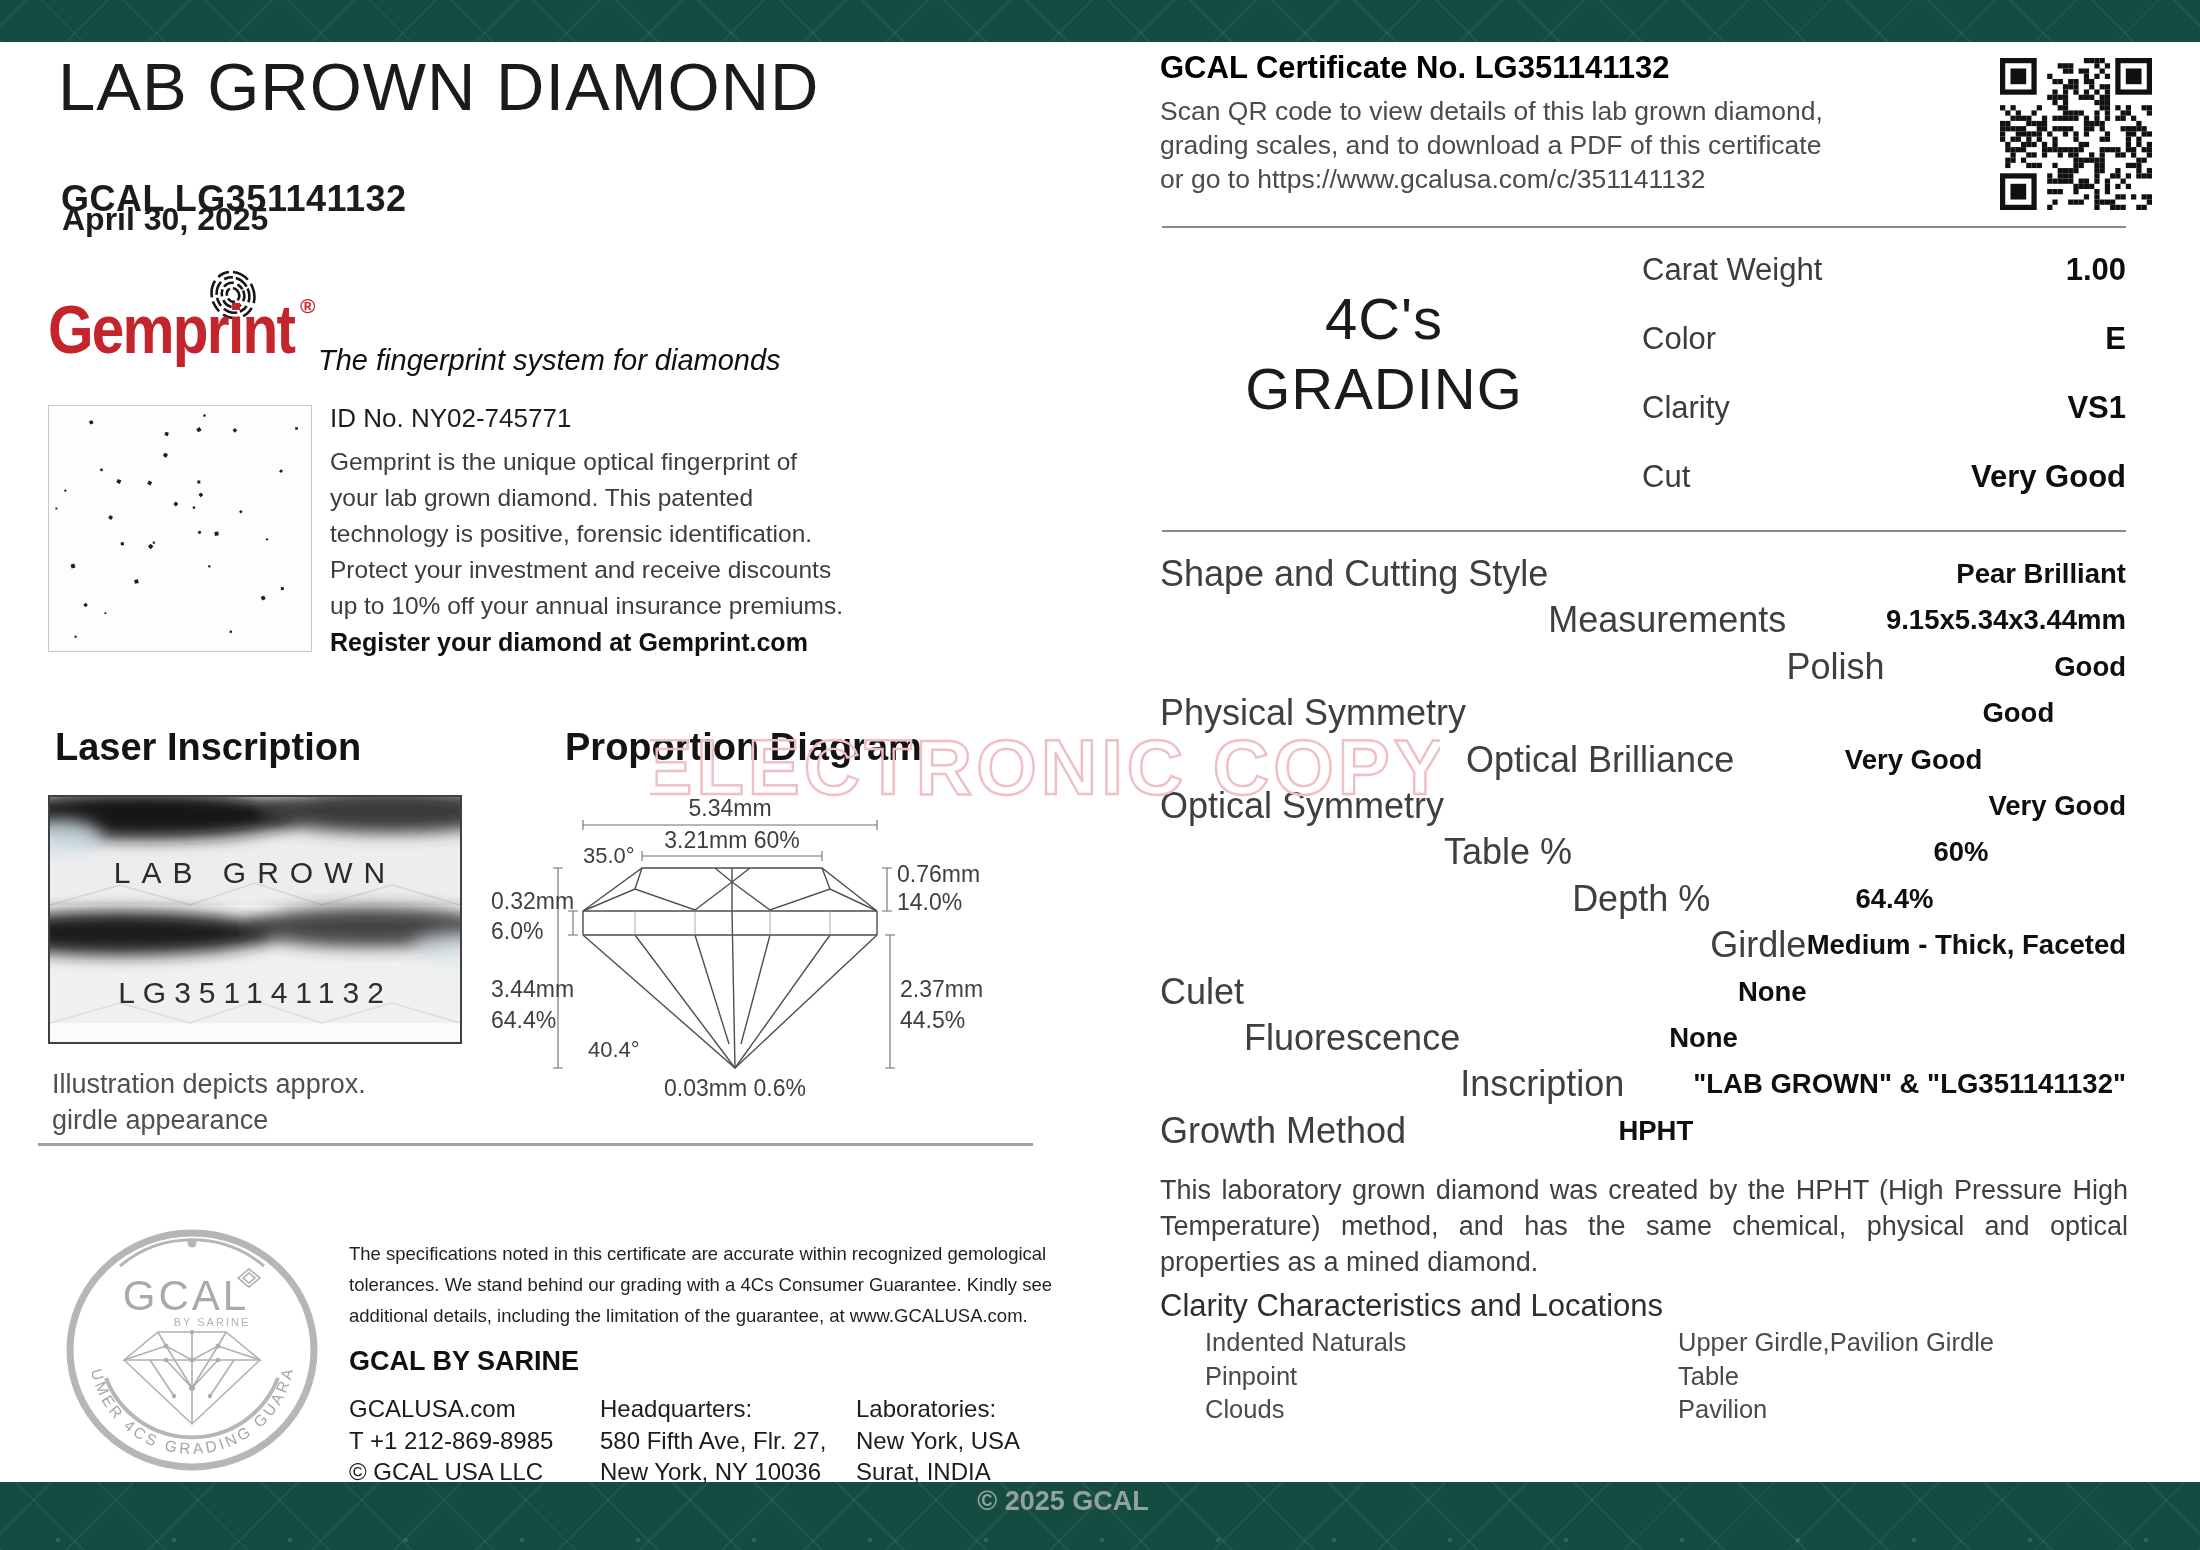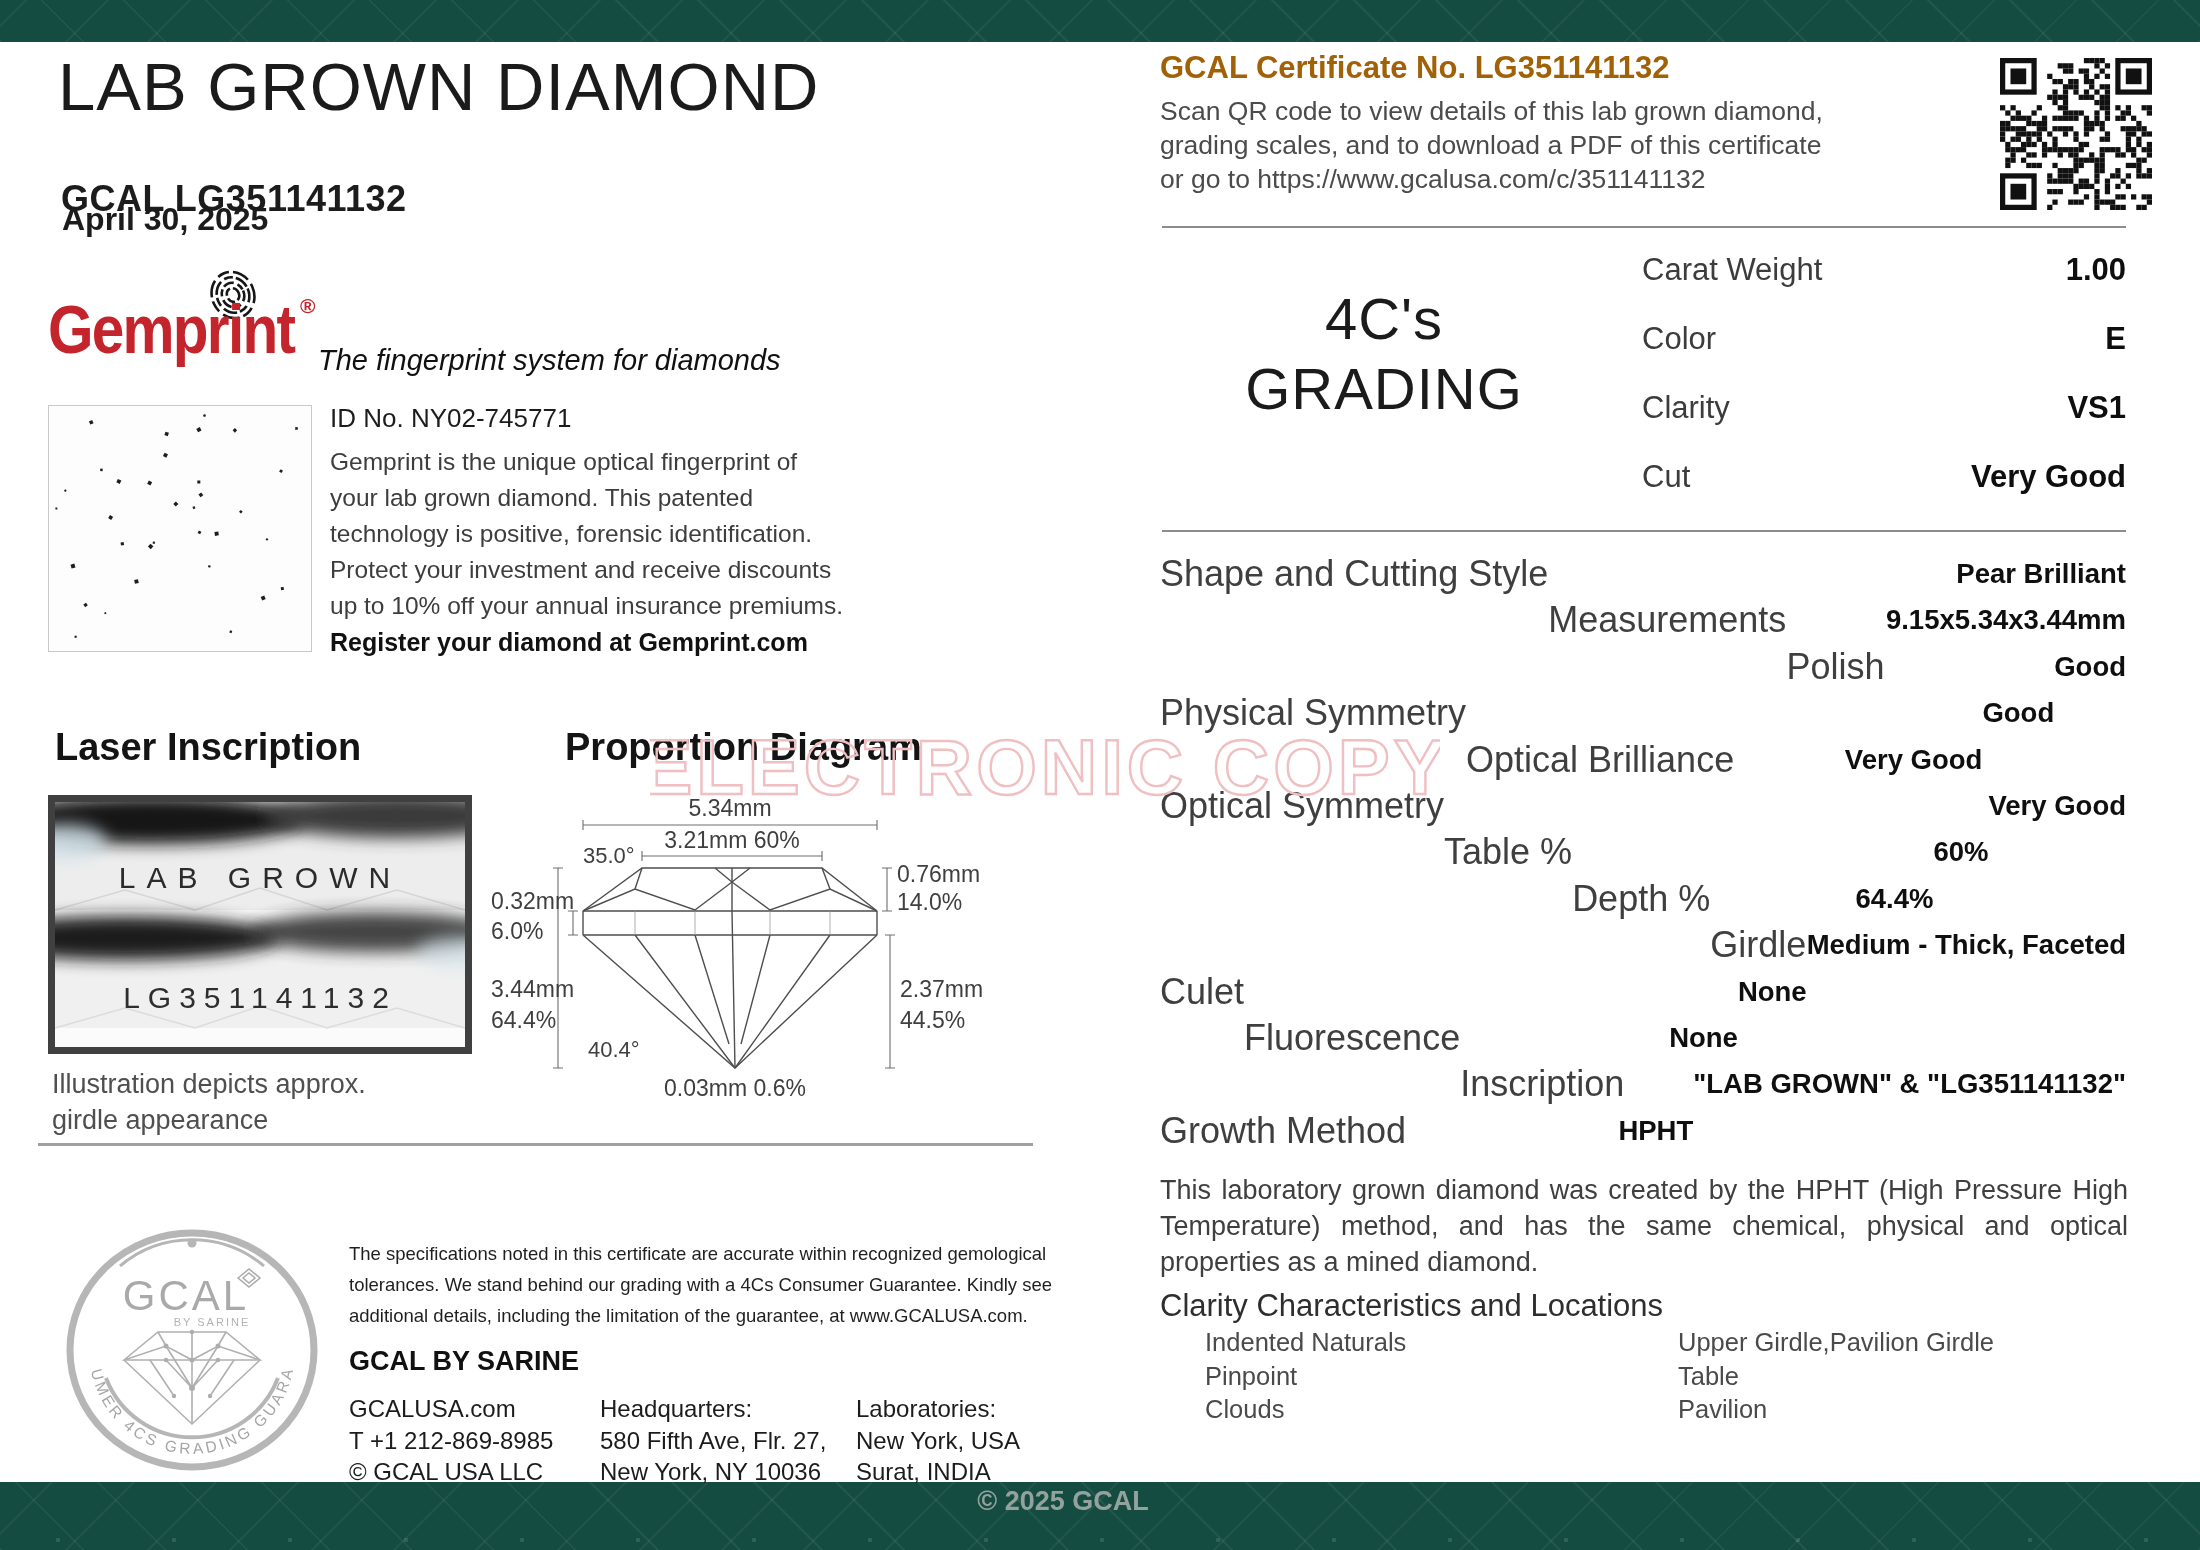--- a/index.html
+++ b/index.html
@@ -27,25 +27,25 @@
   .gp-finger{position:absolute;left:156px;top:0px;}
   .gp-tag{position:absolute;left:270px;top:76px;font-size:29px;font-style:italic;color:#101010;}
   
   .gp-box{left:48px;top:405px;width:262px;height:245px;border:1px solid #c9c9c9;background:#fdfdfd;}
   .gp-info{left:330px;top:403px;width:600px;}
   .gp-id{font-size:26px;font-weight:400;margin-bottom:10px;}
   .gp-line{font-size:24.5px;line-height:36px;color:#3d3d3d;}
   .gp-cta{font-size:25px;font-weight:700;margin-top:4px;color:#111;}
   .sec-heading{font-size:38px;font-weight:700;color:#141414;}
   
-  .insc{left:48px;top:795px;width:410px;height:245px;border:7px solid #404040;background:#fbfbfb;}
+  .insc{left:48px;top:795px;width:410px;height:245px;border:2px solid #404040;background:#fbfbfb;}
   .insc-cap{left:52px;top:1066px;font-size:27px;line-height:36px;color:#4f4f4f;}
   .rule-left{left:38px;top:1143px;width:995px;height:3px;background:#a0a0a0;}
   
-  .cert-title{left:1160px;top:50px;font-size:31px;font-weight:700;color:#a16207;}
+  .cert-title{left:1160px;top:50px;font-size:31px;font-weight:700;color:#000000;}
   .cert-desc{left:1160px;top:94px;font-size:26.5px;line-height:34px;color:#4b4b4b;}
   .qr{left:2000px;top:58px;width:152px;height:152px;background:#fff;}
   .rule-r{left:1162px;width:964px;height:2px;background:#8c8c8c;}
   .fourc-label{left:1228px;top:284px;width:312px;text-align:center;font-size:58px;
                font-weight:400;color:#1b1b1b;line-height:70px;letter-spacing:1px;}
   .grow{position:absolute;left:1642px;width:484px;height:44px;line-height:44px;}
   .grow .lbl{float:left;font-size:31px;color:#3c3c3c;}
   .grow .val{float:right;font-size:31px;font-weight:700;color:#0e0e0e;}
   .details{left:1160px;top:551px;width:966px;}
   .drow{height:46.4px;line-height:46.4px;}

